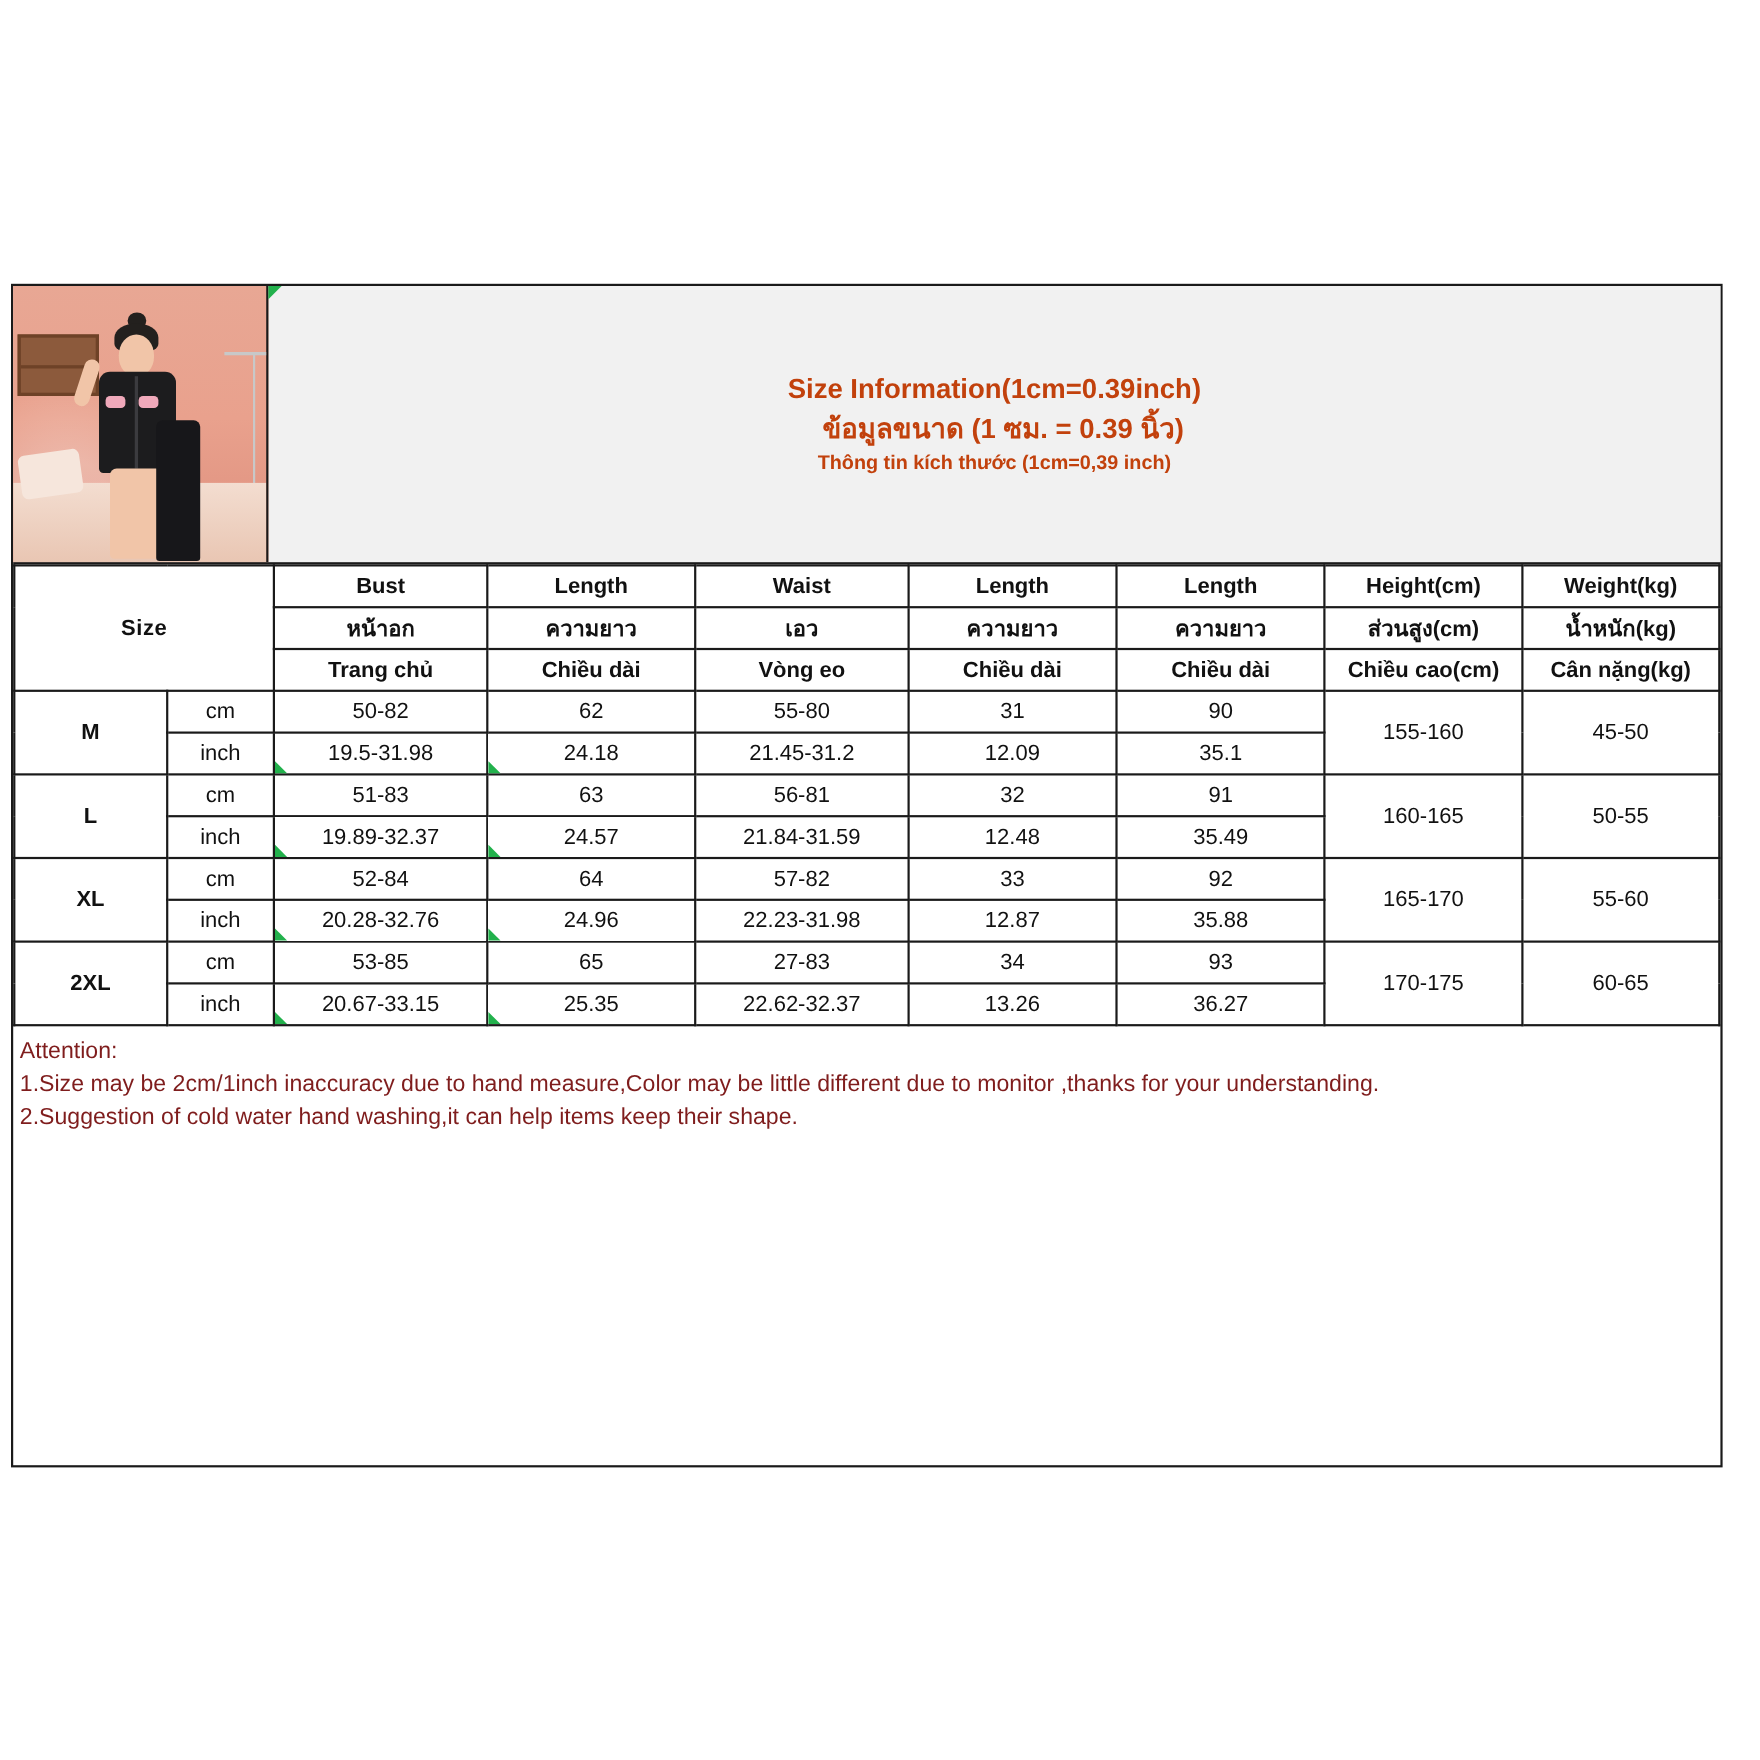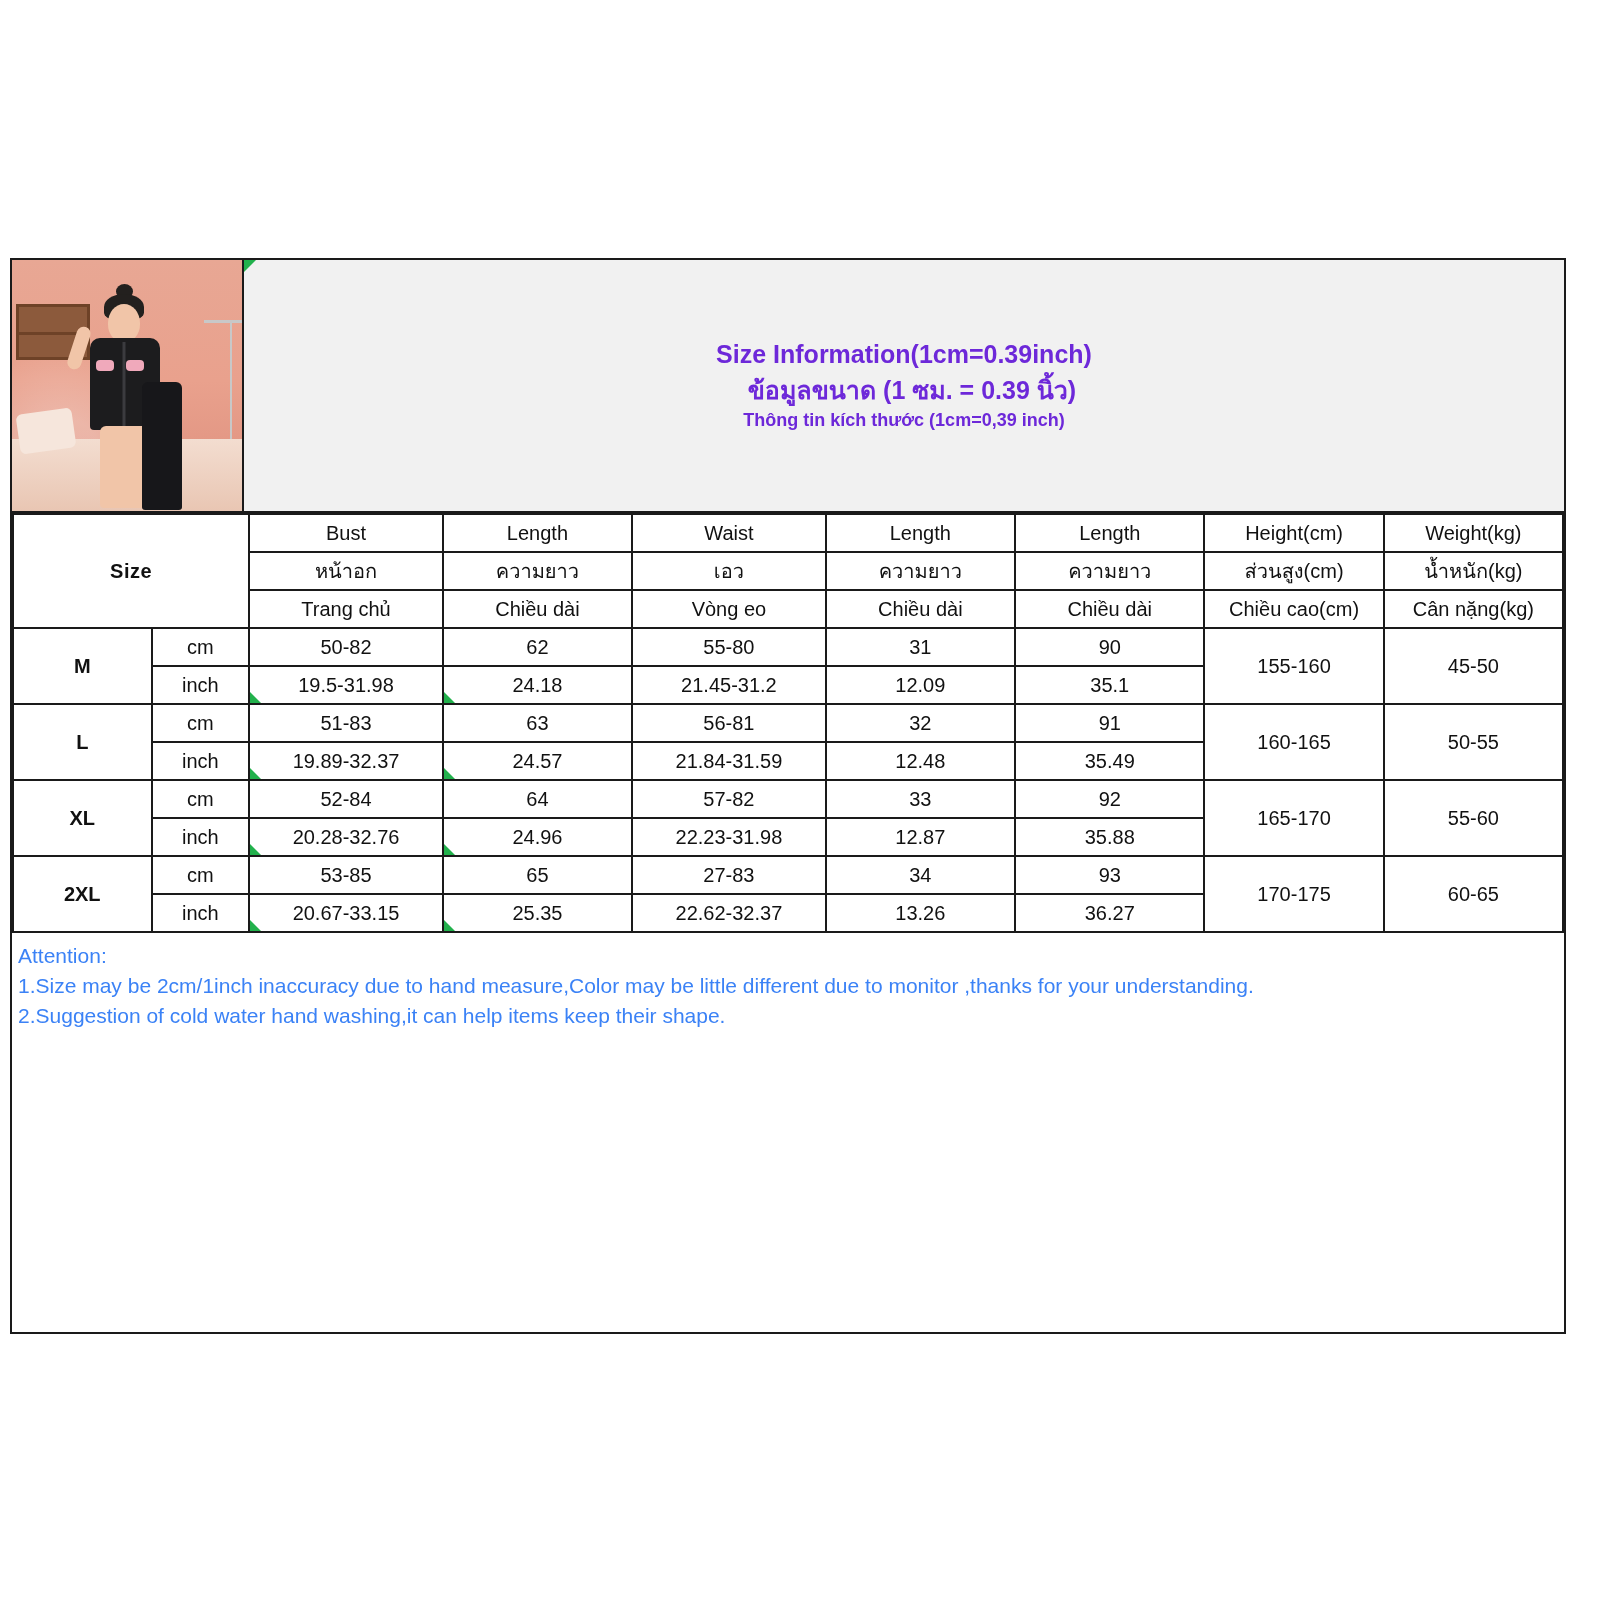--- a/index.html
+++ b/index.html
@@ -176,21 +176,21 @@
     flex: 1 1 auto;
     background: #f1f1f1;
     display: flex;
     flex-direction: column;
     align-items: center;
     justify-content: center;
     text-align: center;
   }
   .title-cell .line {
     font-weight: bold;
-    color: #6d28d9;
+    color: #c2410c;
     line-height: 1.42;
   }
   .t1 { font-size: 25px; }
   .t2 { font-size: 25px; margin-left: 16px; }
   .t3 { font-size: 18px; }
 
   
   table.sizes {
     border-collapse: collapse;
     table-layout: fixed;
@@ -201,21 +201,21 @@
     text-align: center;
     vertical-align: middle;
     font-size: 20px;
     color: #111;
     background: #ffffff;
     padding: 0;
     height: 36px;
   }
   td.headcell {
     background: #efefef;
-    font-weight: normal;
+    font-weight: bold;
     height: 36px;
     font-size: 20px;
   }
   td.size-label {
     background: #e6e6e6;
     font-weight: bold;
     font-size: 24px;
   }
   td.size-word {
     background: #e6e6e6;
@@ -250,21 +250,21 @@
   col.c-unit   { width: 96px;  }
   col.c-data   { width: 190px; }
   col.c-data2  { width: 186px; }
   col.c-hw     { width: 176px; }
 
   
   .attention {
     padding: 8px 6px 0 6px;
     font-size: 21px;
     line-height: 1.42;
-    color: #3b82f6;
+    color: #7f1d1d;
   }
   .attention div { white-space: nowrap; }
 </style>
 </head>
 <body>
 
 <div id="page">
 
   <div class="top-band">
     <div class="photo-cell">

